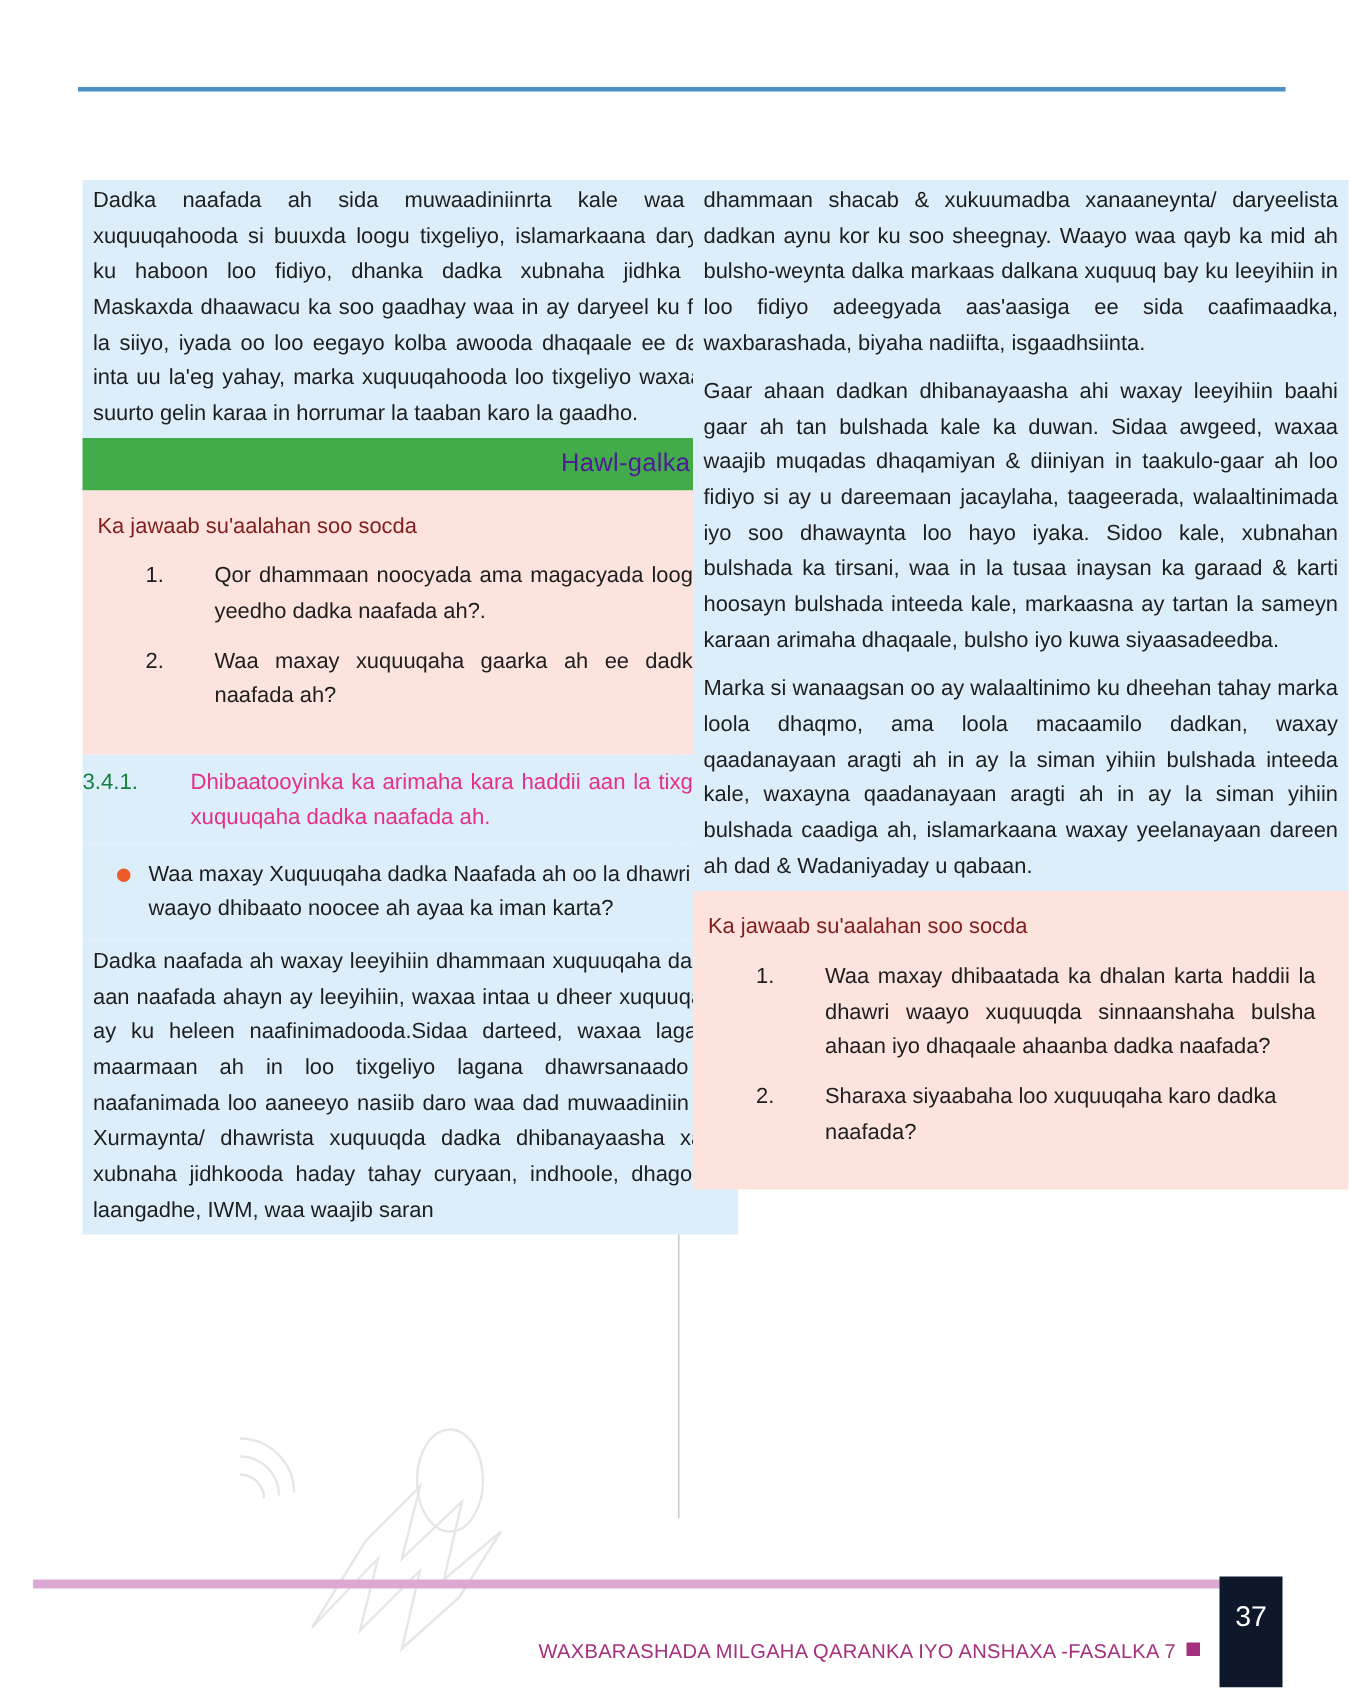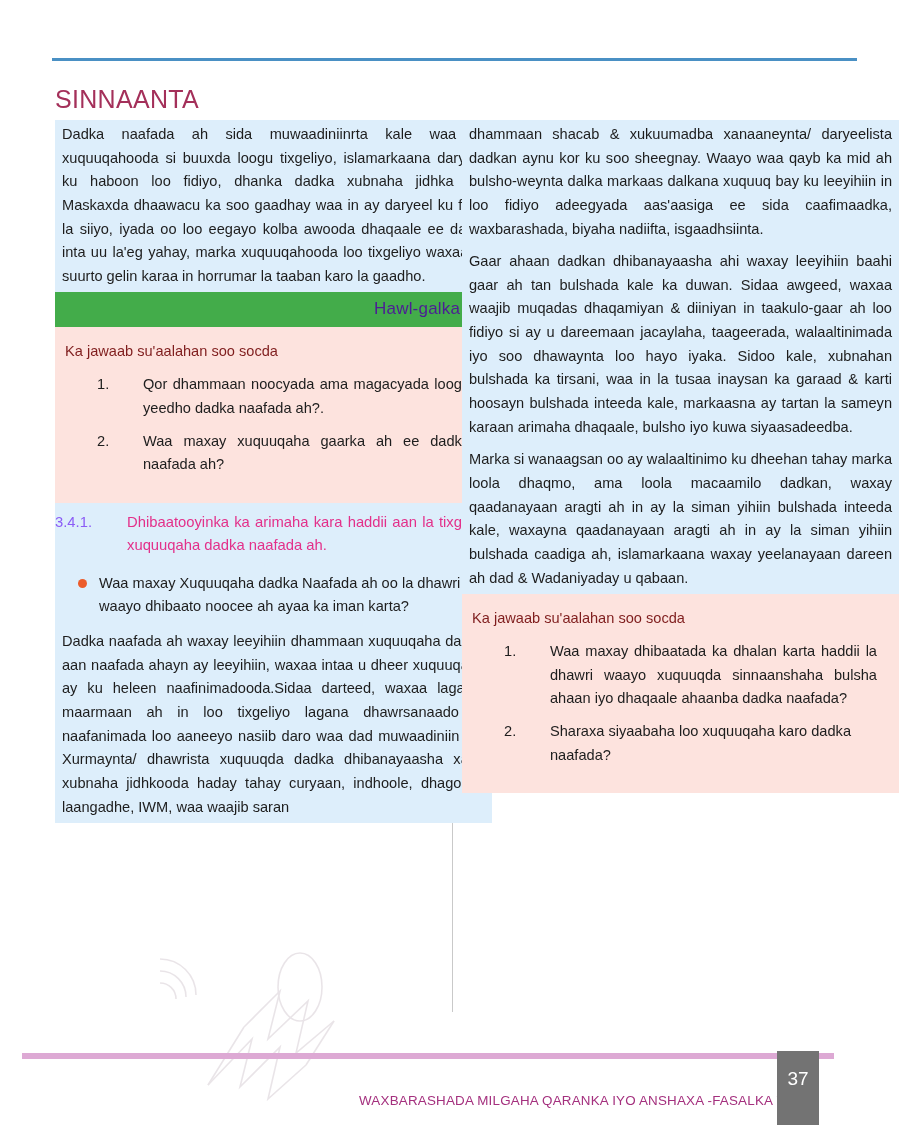--- a/index.html
+++ b/index.html
@@ -88,21 +88,21 @@
   .blue-block.tight p { margin-bottom: 0; }
 
   
   .sec-head {
     display: flex;
     gap: 0px;
     background: #ddeefb;
     padding: 8px 7px 6px 0px;
   }
   .sec-num {
-    color: #8b5cf6;
+    color: #15803d;
     font-size: 14.8px;
     line-height: 1.55;
     width: 72px;
     flex: 0 0 72px;
     padding-left: 0px;
   }
   .sec-title {
     color: #e3308a;
     font-size: 14.8px;
     line-height: 1.55;
@@ -209,25 +209,25 @@
   .footer-sq {
     display: inline-block;
     width: 9px;
     height: 9px;
     background: #a4307e;
     margin-left: 7px;
     vertical-align: 1px;
   }
   .page-num-box {
     position: absolute;
-    left: 777px;
+    left: 813px;
     top: 1051px;
     width: 42px;
     height: 74px;
-    background: #737373;
+    background: #0f172a;
   }
   .page-num-box span {
     position: absolute;
     left: 0; right: 0;
     top: 17px;
     text-align: center;
     color: #ffffff;
     font-size: 19px;
   }
 </style>
@@ -242,21 +242,20 @@
     <path d="M96 92 L60 150 M186 86 L158 130"></path>
     <path d="M12 36 a26 26 0 0 1 26 26"></path>
     <path d="M12 48 a16 16 0 0 1 16 16"></path>
     <path d="M12 24 a36 36 0 0 1 36 36"></path>
   </g>
 </svg>
 
 <div class="page">
 
   <div class="top-rule"></div>
-  <h1 class="page-title">SINNAANTA</h1>
 
   <div class="col-divider"></div>
 
   <div class="col col-left">
 
     <div class="blue-block">
       <p>Dadka naafada ah sida muwaadiniinrta kale waa in xuquuqahooda si buuxda loogu tixgeliyo, islamarkaana daryeel ku haboon loo fidiyo, dhanka dadka xubnaha jidhka iyo Maskaxda dhaawacu ka soo gaadhay waa in ay daryeel ku filan la siiyo, iyada oo loo eegayo kolba awooda dhaqaale ee dalku inta uu la'eg yahay, marka xuquuqahooda loo tixgeliyo waxaa la suurto gelin karaa in horrumar la taaban karo la gaadho.</p>
     </div>
 
     <div class="activity">

